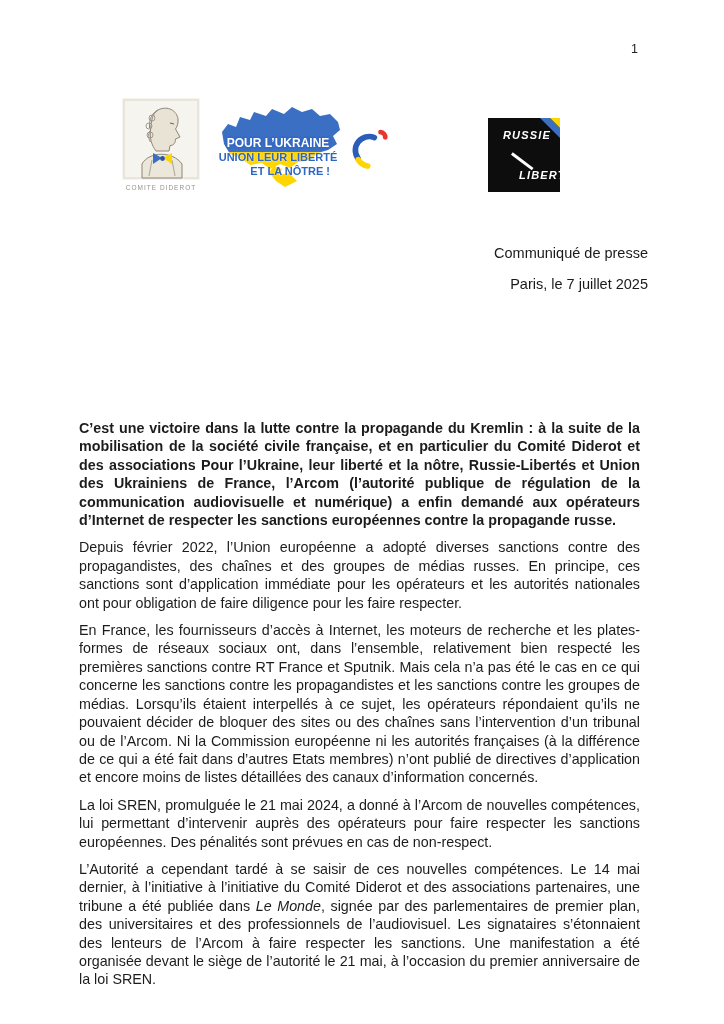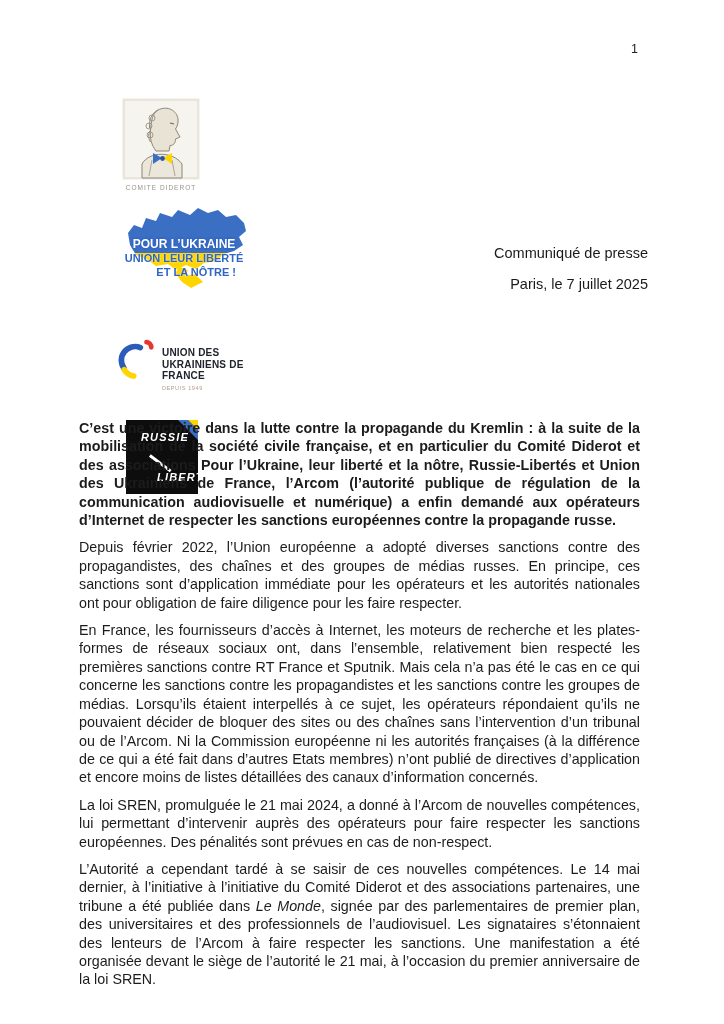--- a/index.html
+++ b/index.html
@@ -12,21 +12,21 @@
     overflow:hidden;
     margin:0 auto;
   }
   .page-number{
     position:absolute;top:42px;right:86px;
     font-size:12.5px;color:#222;
   }
   
   .logo-row{
     position:absolute;top:98px;left:118px;
-    display:flex;align-items:flex-start;gap:8px;flex-direction:column;
+    display:flex;align-items:flex-start;gap:8px;
   }
   .logo-diderot{width:86px;text-align:center;}
   .diderot-img{width:78px;height:82px;margin:0 auto;}
   .diderot-caption{
     margin-top:4px;font-size:6.5px;letter-spacing:1px;
     color:#98928a;white-space:nowrap;
   }
   .logo-ukraine{position:relative;width:132px;height:97px;margin-top:4px;}
   .logo-ukraine svg{position:absolute;inset:0;}
   .uk-line{position:absolute;left:0;right:0;font-weight:800;line-height:1;}
@@ -119,26 +119,20 @@
       <div class="uk-line uk-line2">UNION LEUR LIBERTÉ</div>
       <div class="uk-line uk-line3">ET LA NÔTRE !</div>
     </div>
 
     <div class="logo-uduf">
       <svg class="uduf-arc" viewBox="0 0 40 60" width="38" height="57" xmlns="http://www.w3.org/2000/svg">
         <path d="M23.5,13.2 A14.5,14.5 0 0 0 6.2,35" fill="none" stroke="#2b5cb8" stroke-width="6" stroke-linecap="round"></path>
         <path d="M6.6,36.5 A14.5,14.5 0 0 0 16.5,43.2" fill="none" stroke="#ffd500" stroke-width="6" stroke-linecap="round"></path>
         <path d="M30,7.5 A5.5,5.5 0 0 1 35,13" fill="none" stroke="#e8352e" stroke-width="5" stroke-linecap="round"></path>
       </svg>
-      <div class="uduf-text">
-        <div>UNION DES</div>
-        <div>UKRAINIENS DE</div>
-        <div>FRANCE</div>
-        <div class="uduf-since">DEPUIS 1949</div>
-      </div>
     </div>
 
     <div class="logo-russie">
       <svg viewBox="0 0 72 74" width="72" height="74" xmlns="http://www.w3.org/2000/svg">
         <rect width="72" height="74" fill="#0d0d0d"></rect>
         <polygon points="52,0 62,0 72,10 72,20" fill="#3b6fc4"></polygon>
         <polygon points="62,0 72,0 72,10" fill="#ffd500"></polygon>
       </svg>
       <div class="rl-line rl-top">RUSSIE</div>
       <div class="rl-slash"></div>

